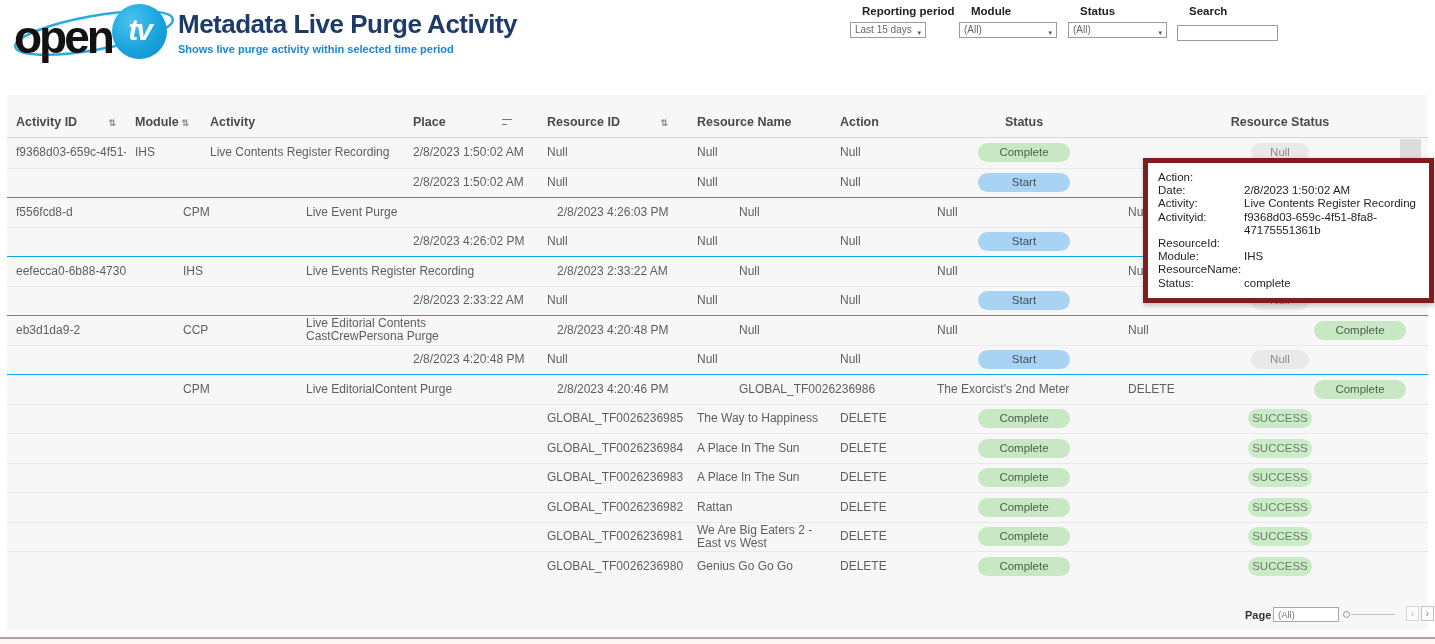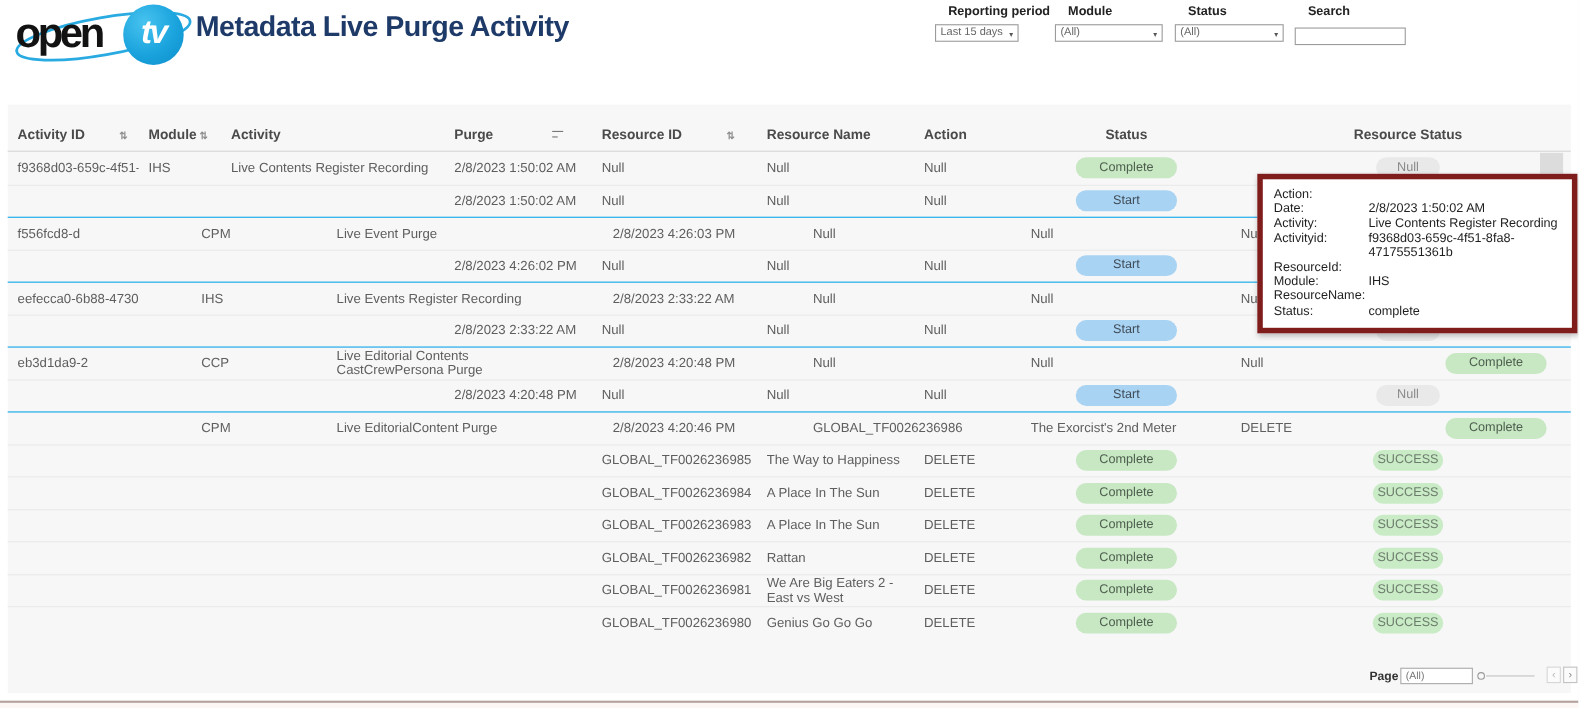--- a/index.html
+++ b/index.html
@@ -3,21 +3,21 @@
 <meta charset="utf-8">
 <style>
   * { margin:0; padding:0; box-sizing:border-box; }
   html,body { width:1435px; height:644px; background:#ffffff; overflow:hidden;
               font-family:"Liberation Sans", sans-serif; }
   body { position:relative; }
 
   
   .logo { position:absolute; left:8px; top:3px; width:170px; height:58px; }
   .logo svg { position:absolute; left:0; top:0; }
-  .logo .word { position:absolute; left:6px; top:7px; font-size:38px; font-weight:bold;
+  .logo .word { position:absolute; left:6px; top:7px; font-size:46px; font-weight:bold;
                 letter-spacing:-3px; color:#121212; }
   .logo .tv-circle { position:absolute; left:104px; top:1px; width:55px; height:55px;
                      border-radius:50%; background:radial-gradient(circle at 35% 30%, #47c3ef 0%, #1aa3dd 55%, #0d8ecb 100%);
                      display:flex; align-items:center; justify-content:center; }
   .logo .tv-circle span { color:#fff; font-size:30px; font-weight:bold; font-style:italic;
                           letter-spacing:-2px; padding-bottom:4px; }
   .titleblock { position:absolute; left:178px; top:9px; }
   .titleblock h1 { font-size:26px; font-weight:bold; color:#1e3a68; letter-spacing:-0.5px; }
   .titleblock .sub { font-size:11px; font-weight:bold; color:#1b87d8; margin-top:3px; }
 
@@ -100,20 +100,21 @@
     <ellipse cx="86" cy="30" rx="80" ry="17" fill="none" stroke="#29abe2" stroke-width="2.5" transform="rotate(-10 86 30)"></ellipse>
   </svg>
   <span class="word">open</span>
   <div class="tv-circle">
     <span>tv</span>
   </div>
 </div>
 
 <div class="titleblock">
   <h1>Metadata Live Purge Activity</h1>
+  <div class="sub">Shows live purge activity within selected time period</div>
 </div>
 
 <div class="filter f-reporting">
   <div class="flabel">Reporting period</div>
   <div class="combo">
     <span>Last 15 days</span>
     <span class="caret">▾</span>
   </div>
 </div>
 <div class="filter f-module">
@@ -142,21 +143,21 @@
       <span class="sort-ud">⇅</span>
     </div>
     <div class="th th-mod">
       <span>Module</span>
       <span class="sort-ud">⇅</span>
     </div>
     <div class="th">
       <span>Activity</span>
     </div>
     <div class="th th-date">
-      <span>Purge</span>
+      <span>Place</span>
       <span class="sort-desc"></span>
     </div>
     <div class="th th-rid">
       <span>Resource ID</span>
       <span class="sort-ud">⇅</span>
     </div>
     <div class="th">
       <span>Resource Name</span>
     </div>
     <div class="th">

